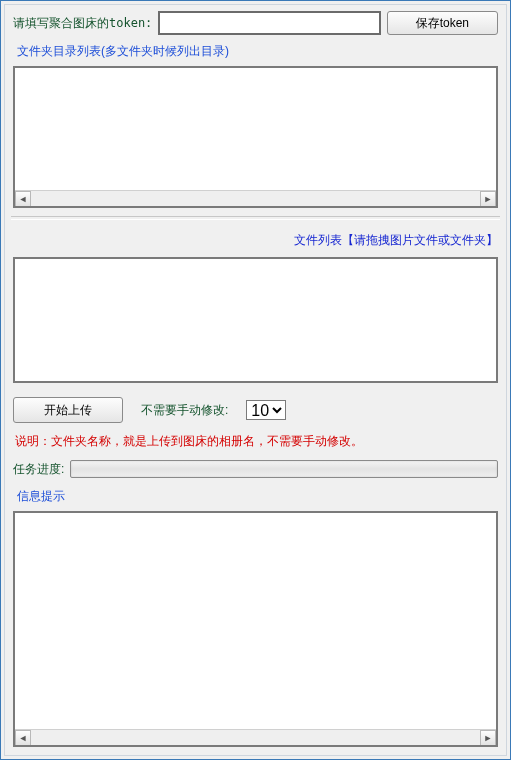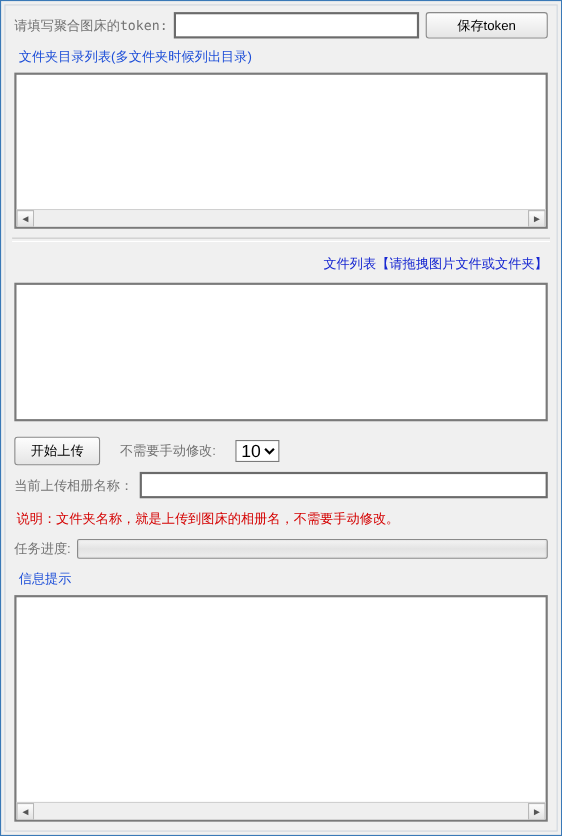--- a/index.html
+++ b/index.html
@@ -75,21 +75,21 @@
     border: 1px solid #cfd6de;
     margin: 3px;
     padding: 6px 8px 8px 8px;
     display: flex;
     flex-direction: column;
     gap: 6px;
     overflow: hidden;
   }
 
   .row { display: flex; align-items: center; gap: 6px; }
-  .label { color: #737373; white-space: nowrap; }
+  .label { color: #14532d; white-space: nowrap; }
   .label-segment { font-family: "SimSun", monospace; }
 
   input.text {
     border: 1px solid #8f8f8f;
     background: #fff;
     height: 22px;
     padding: 0 4px;
     font-family: inherit;
     font-size: 12px;
   }
@@ -188,31 +188,27 @@
     </div>
 
     <div class="divider"></div>
 
     <div class="group-label blue">文件列表【请拖拽图片文件或文件夹】</div>
     <div class="listbox file-list"></div>
 
     <div class="spacer-sm"></div>
 
     <div class="row" style="gap:18px">
-      <button class="std" style="padding:0 14px;height:26px">开始上传</button>
+      <button class="std" style="padding:0 30px;height:26px">开始上传</button>
       <span class="label">不需要手动修改:</span>
       <select class="std">
         <option>10</option>
       </select>
     </div>
 
-    <div class="row">
-      <span class="label">当前上传相册名称：</span>
-      <input class="text thick" style="flex: 1 1 0%;" value="">
-    </div>
 
     <div class="note">说明：文件夹名称，就是上传到图床的相册名，不需要手动修改。</div>
 
     <div class="row">
       <span class="label">任务进度:</span>
       <div class="progress"></div>
     </div>
 
     <div class="group-label" style="margin-top:4px">信息提示</div>
     <div class="listbox log-list">

